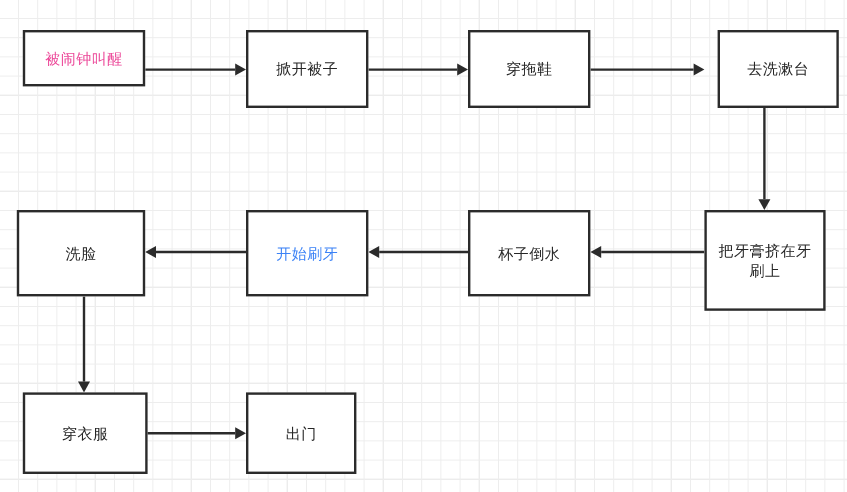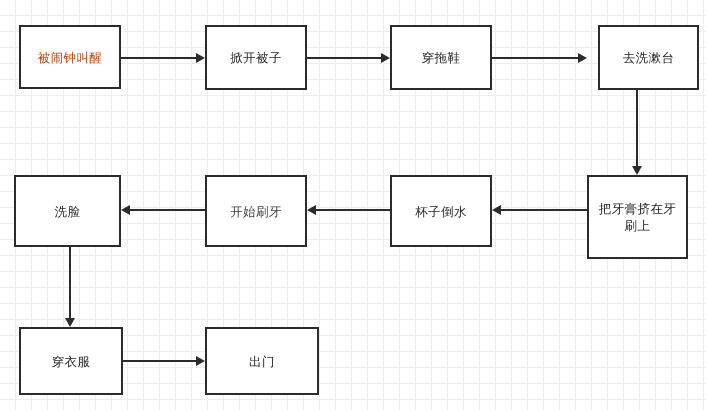--- a/index.html
+++ b/index.html
@@ -114,45 +114,45 @@
         <line x1="70" y1="247" x2="70" y2="318" stroke="#2b2b2b" stroke-width="2"></line>
         <polygon points="70,327 65,318 75,318" fill="#2b2b2b"></polygon>
       </g>
       <g>
         <line x1="121" y1="361" x2="196" y2="361" stroke="#2b2b2b" stroke-width="2"></line>
         <polygon points="205,361 196,356 196,366" fill="#2b2b2b"></polygon>
       </g>
     </svg>
 
   <div id="node-layer">
-      <div class="node" style="left: 19px; top: 25px; width: 102px; height: 64px; border-color: rgb(43, 43, 43); background: rgb(255, 255, 255); color: #c2410c;">
+      <div class="node" style="left: 19px; top: 25px; width: 102px; height: 47px; border-color: rgb(43, 43, 43); background: rgb(255, 255, 255); color: #ec4899;">
         <span class="node-label">被闹钟叫醒</span>
       </div>
       <div class="node" style="left: 205px; top: 25px; width: 102px; height: 65px; border-color: rgb(43, 43, 43); background: rgb(255, 255, 255); color: rgb(38, 38, 38);">
         <span class="node-label">掀开被子</span>
       </div>
       <div class="node" style="left: 390px; top: 25px; width: 102px; height: 65px; border-color: rgb(43, 43, 43); background: rgb(255, 255, 255); color: rgb(38, 38, 38); align-items: center;">
         <span class="node-label">穿拖鞋</span>
       </div>
       <div class="node" style="left: 598px; top: 25px; width: 101px; height: 65px; border-color: rgb(43, 43, 43); background: rgb(255, 255, 255); color: rgb(38, 38, 38);">
         <span class="node-label">去洗漱台</span>
       </div>
       <div class="node" style="left: 587px; top: 175px; width: 101px; height: 84px; border-color: rgb(43, 43, 43); background: rgb(255, 255, 255); color: rgb(38, 38, 38);">
         <span class="node-label">把牙膏挤在牙刷上</span>
       </div>
       <div class="node" style="left: 390px; top: 175px; width: 102px; height: 72px; border-color: rgb(43, 43, 43); background: rgb(255, 255, 255); color: rgb(38, 38, 38);">
         <span class="node-label">杯子倒水</span>
       </div>
-      <div class="node" style="left: 205px; top: 175px; width: 102px; height: 72px; border-color: rgb(43, 43, 43); background: rgb(255, 255, 255); color: #404040;">
+      <div class="node" style="left: 205px; top: 175px; width: 102px; height: 72px; border-color: rgb(43, 43, 43); background: rgb(255, 255, 255); color: #3b82f6;">
         <span class="node-label">开始刷牙</span>
       </div>
       <div class="node" style="left: 14px; top: 175px; width: 107px; height: 72px; border-color: rgb(43, 43, 43); background: rgb(255, 255, 255); color: rgb(38, 38, 38);">
         <span class="node-label">洗脸</span>
       </div>
       <div class="node" style="left: 19px; top: 327px; width: 104px; height: 68px; border-color: rgb(43, 43, 43); background: rgb(255, 255, 255); color: rgb(38, 38, 38);">
         <span class="node-label">穿衣服</span>
       </div>
-      <div class="node" style="left: 205px; top: 327px; width: 114px; height: 68px; border-color: rgb(43, 43, 43); background: rgb(255, 255, 255); color: rgb(38, 38, 38); text-align: center;">
+      <div class="node" style="left: 205px; top: 327px; width: 92px; height: 68px; border-color: rgb(43, 43, 43); background: rgb(255, 255, 255); color: rgb(38, 38, 38); text-align: center;">
         <span class="node-label">出门</span>
       </div>
     </div>
 
 </div>
 
 </body></html>

